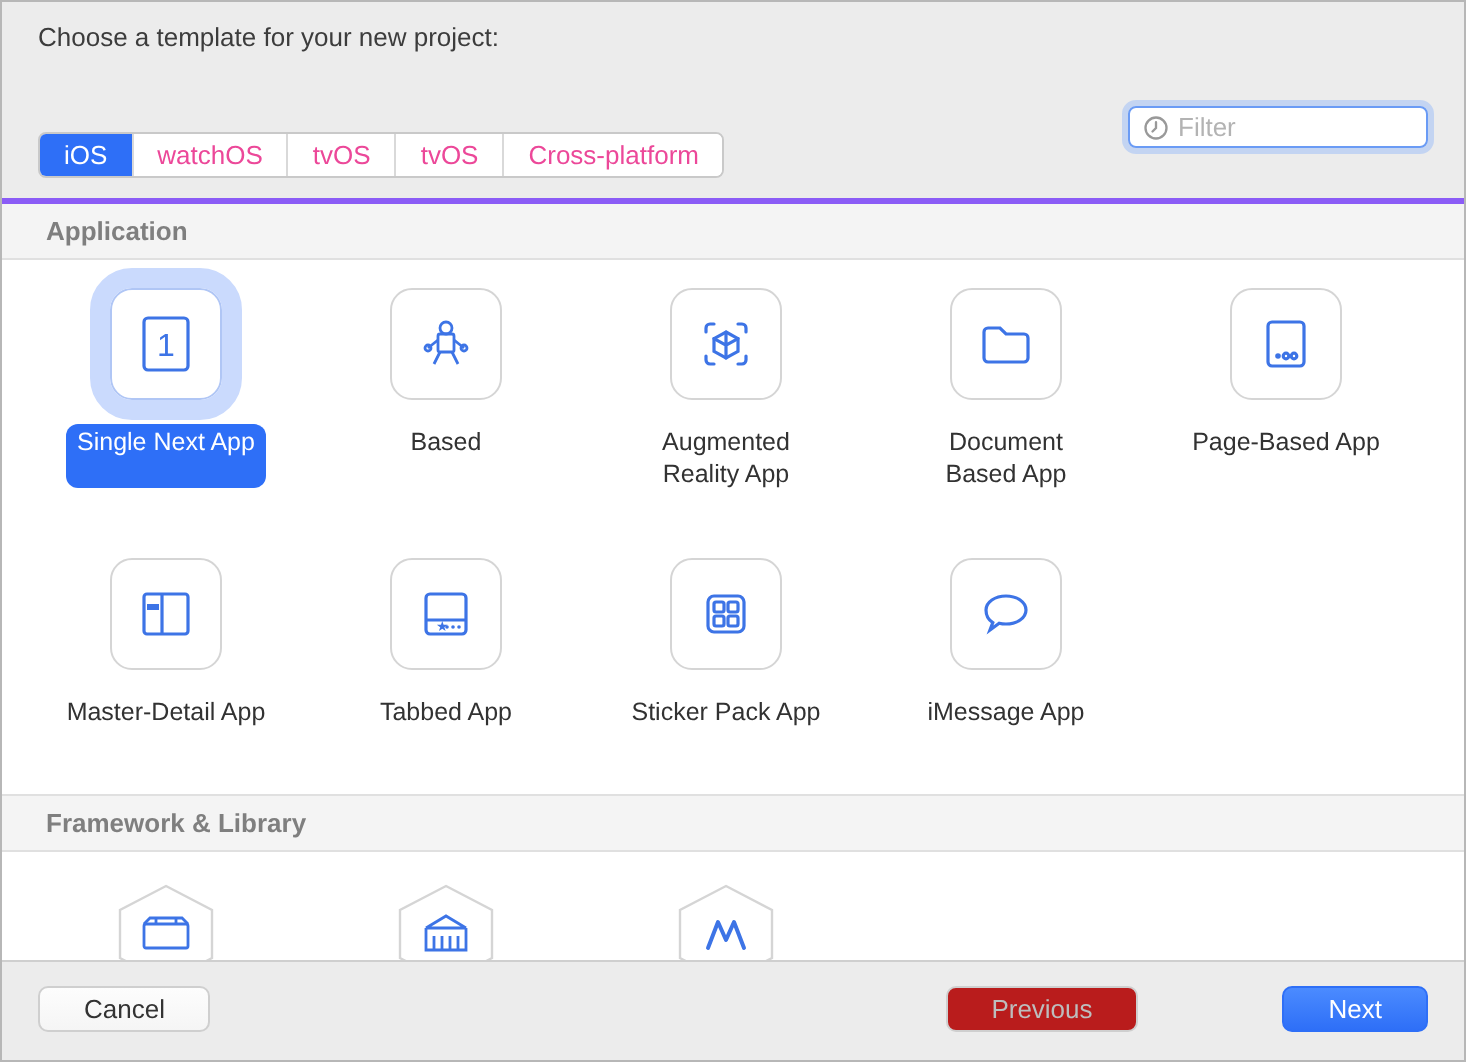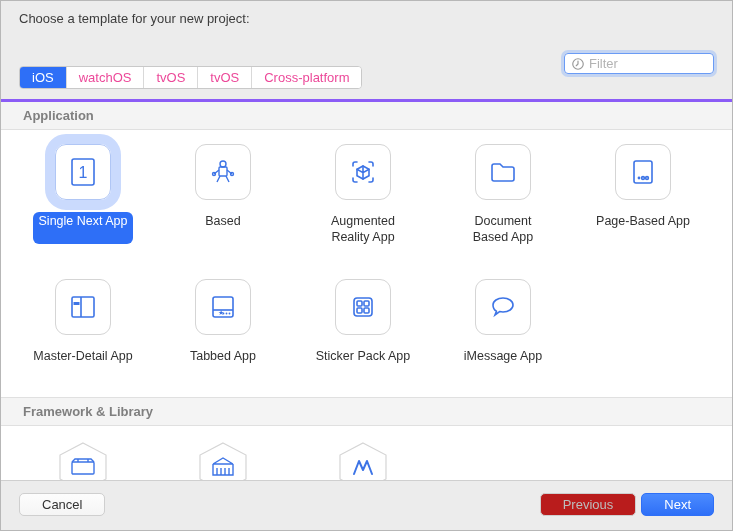--- a/index.html
+++ b/index.html
@@ -139,41 +139,42 @@
     width: 54px; height: 54px;
     display:flex; align-items:center; justify-content:center;
     position: relative;
   }
   .hexagon svg.hx { position:absolute; inset:0; }
 
   .footer {
     padding: 12px 18px 14px 18px;
     display: flex;
     align-items: flex-end;
+    gap: 48px;
   }
   .btn {
     font-size: 13px;
     padding: 3px 22px;
     border-radius: 5px;
     border: 1px solid #cfcfcf;
     background: linear-gradient(#fdfdfd,#f5f5f5);
     cursor: pointer;
     color: #333;
   }
   .btn.primary {
     background: linear-gradient(#4b8bff,#2e6ff7);
     border-color: #2e6ff7;
     color: #fff;
   }
   .btn.disabled {
     color: #bdbdbd;
     background: #b91c1c;
   }
   .footer .spacer { flex:1; }
-  .footer .btn + .btn { margin-left: 5px; }
+  .footer .btn + .btn { margin-left: 24px; }
 </style>
 </head>
 <body>
 
 <div class="window">
 
   <div class="header-text">Choose a template for your new project:</div>
 
   <div class="toolbar">
     <div class="tabs">

